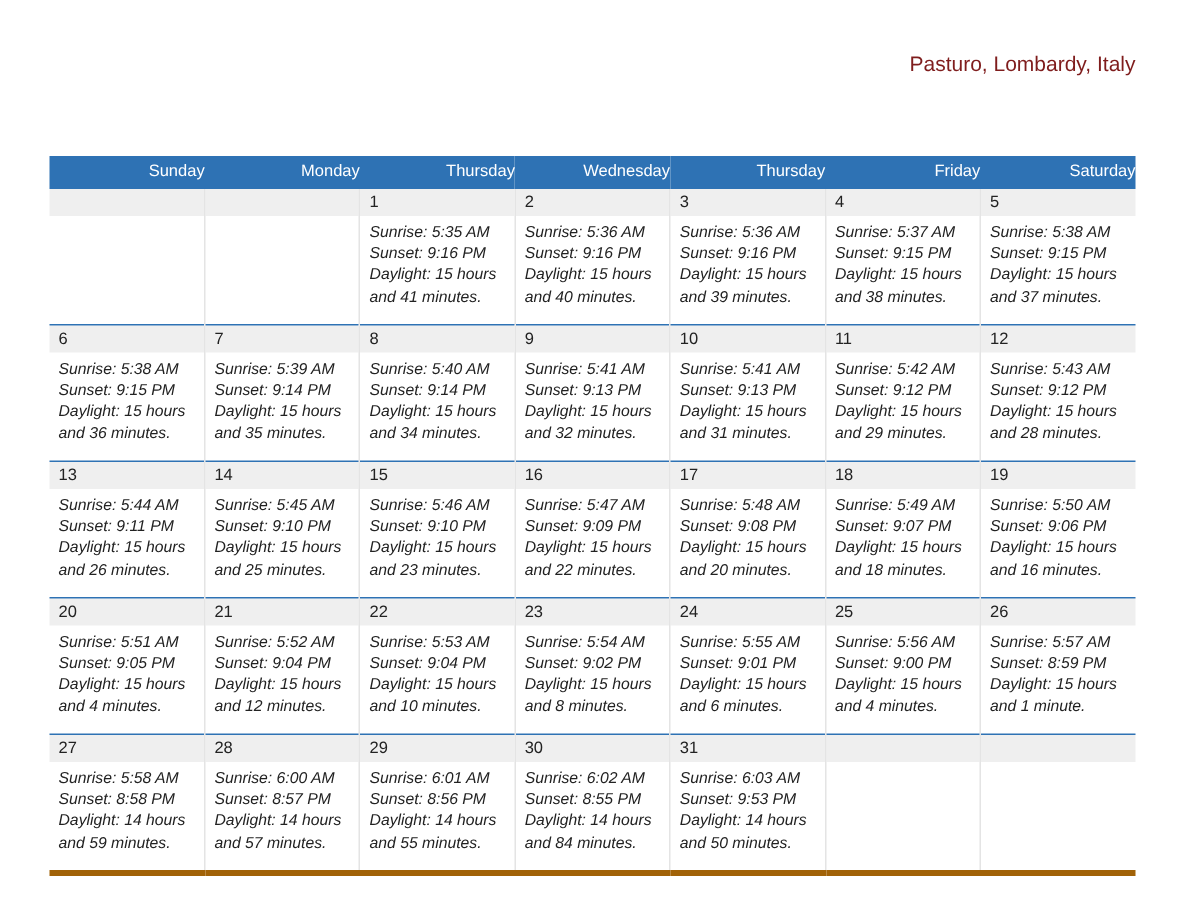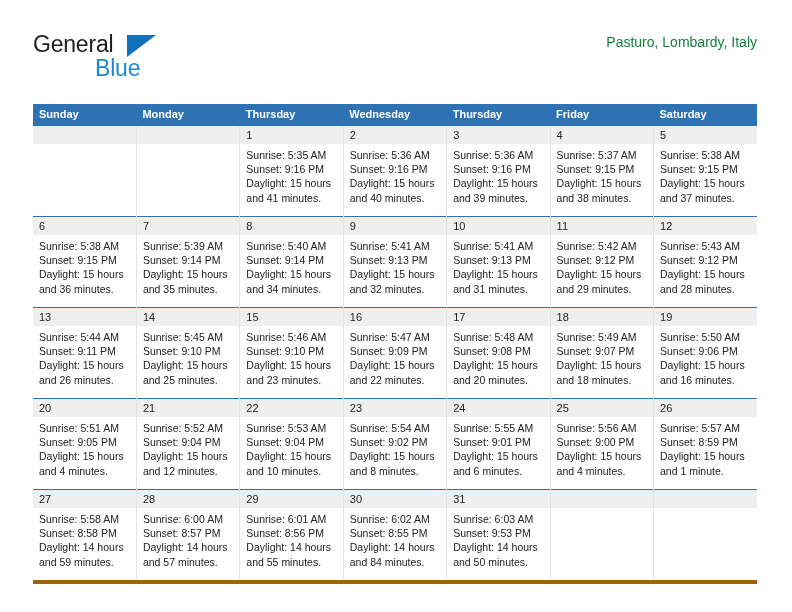--- a/index.html
+++ b/index.html
@@ -75,40 +75,40 @@
     font-size: 30px;
     line-height: 36px;
     color: #1a1a1a;
     font-weight: 400;
     white-space: nowrap;
   }
   .cal-subtitle {
     margin-top: 8px;
     font-size: 14px;
     line-height: 16px;
-    color: #15803d;
+    color: #7f1d1d;
     font-weight: 400;
     white-space: nowrap;
   }
 
   
   .calendar {
     position: absolute;
     left: 33px;
     top: 104px;
     width: 724px;
     border-collapse: collapse;
     table-layout: fixed;
   }
   .cal-head-row th {
     background: #2e72b4;
     color: #ffffff;
     font-size: 11px;
-    font-weight: 700;
-    text-align: left;
+    font-weight: 400;
+    text-align: right;
     padding: 4px 0 5px 6px;
     border: none;
     line-height: 13px;
   }
   .week-row > td {
     vertical-align: top;
     padding: 0;
     border-left: 1px solid #e4e4e4;
     border-top: 1px solid #2e72b4;
     background: #ffffff;
@@ -133,38 +133,34 @@
     padding: 1px 0 1px 6px;
   }
   .daynum.empty {
     color: transparent;
   }
   .cell-body {
     padding: 4px 5px 0 6px;
     font-size: 10.5px;
     line-height: 14.2px;
     color: #222222;
+    font-style: italic;
   }
   .cell-body .ln {
     display: block;
     white-space: nowrap;
   }
 </style>
 </head>
 <body>
 
 <div class="page">
 
   <div class="top-bar">
 
-    <div class="brand">
-      <span class="brand-general">General</span>
-      <span class="brand-tri"></span>
-      <span class="brand-blue">Blue</span>
-    </div>
 
     <div class="title-block">
       <div class="cal-subtitle">Pasturo, Lombardy, Italy</div>
     </div>
 
   </div>
 
   <table class="calendar">
     <colgroup>
       <col style="width:103.43px">

